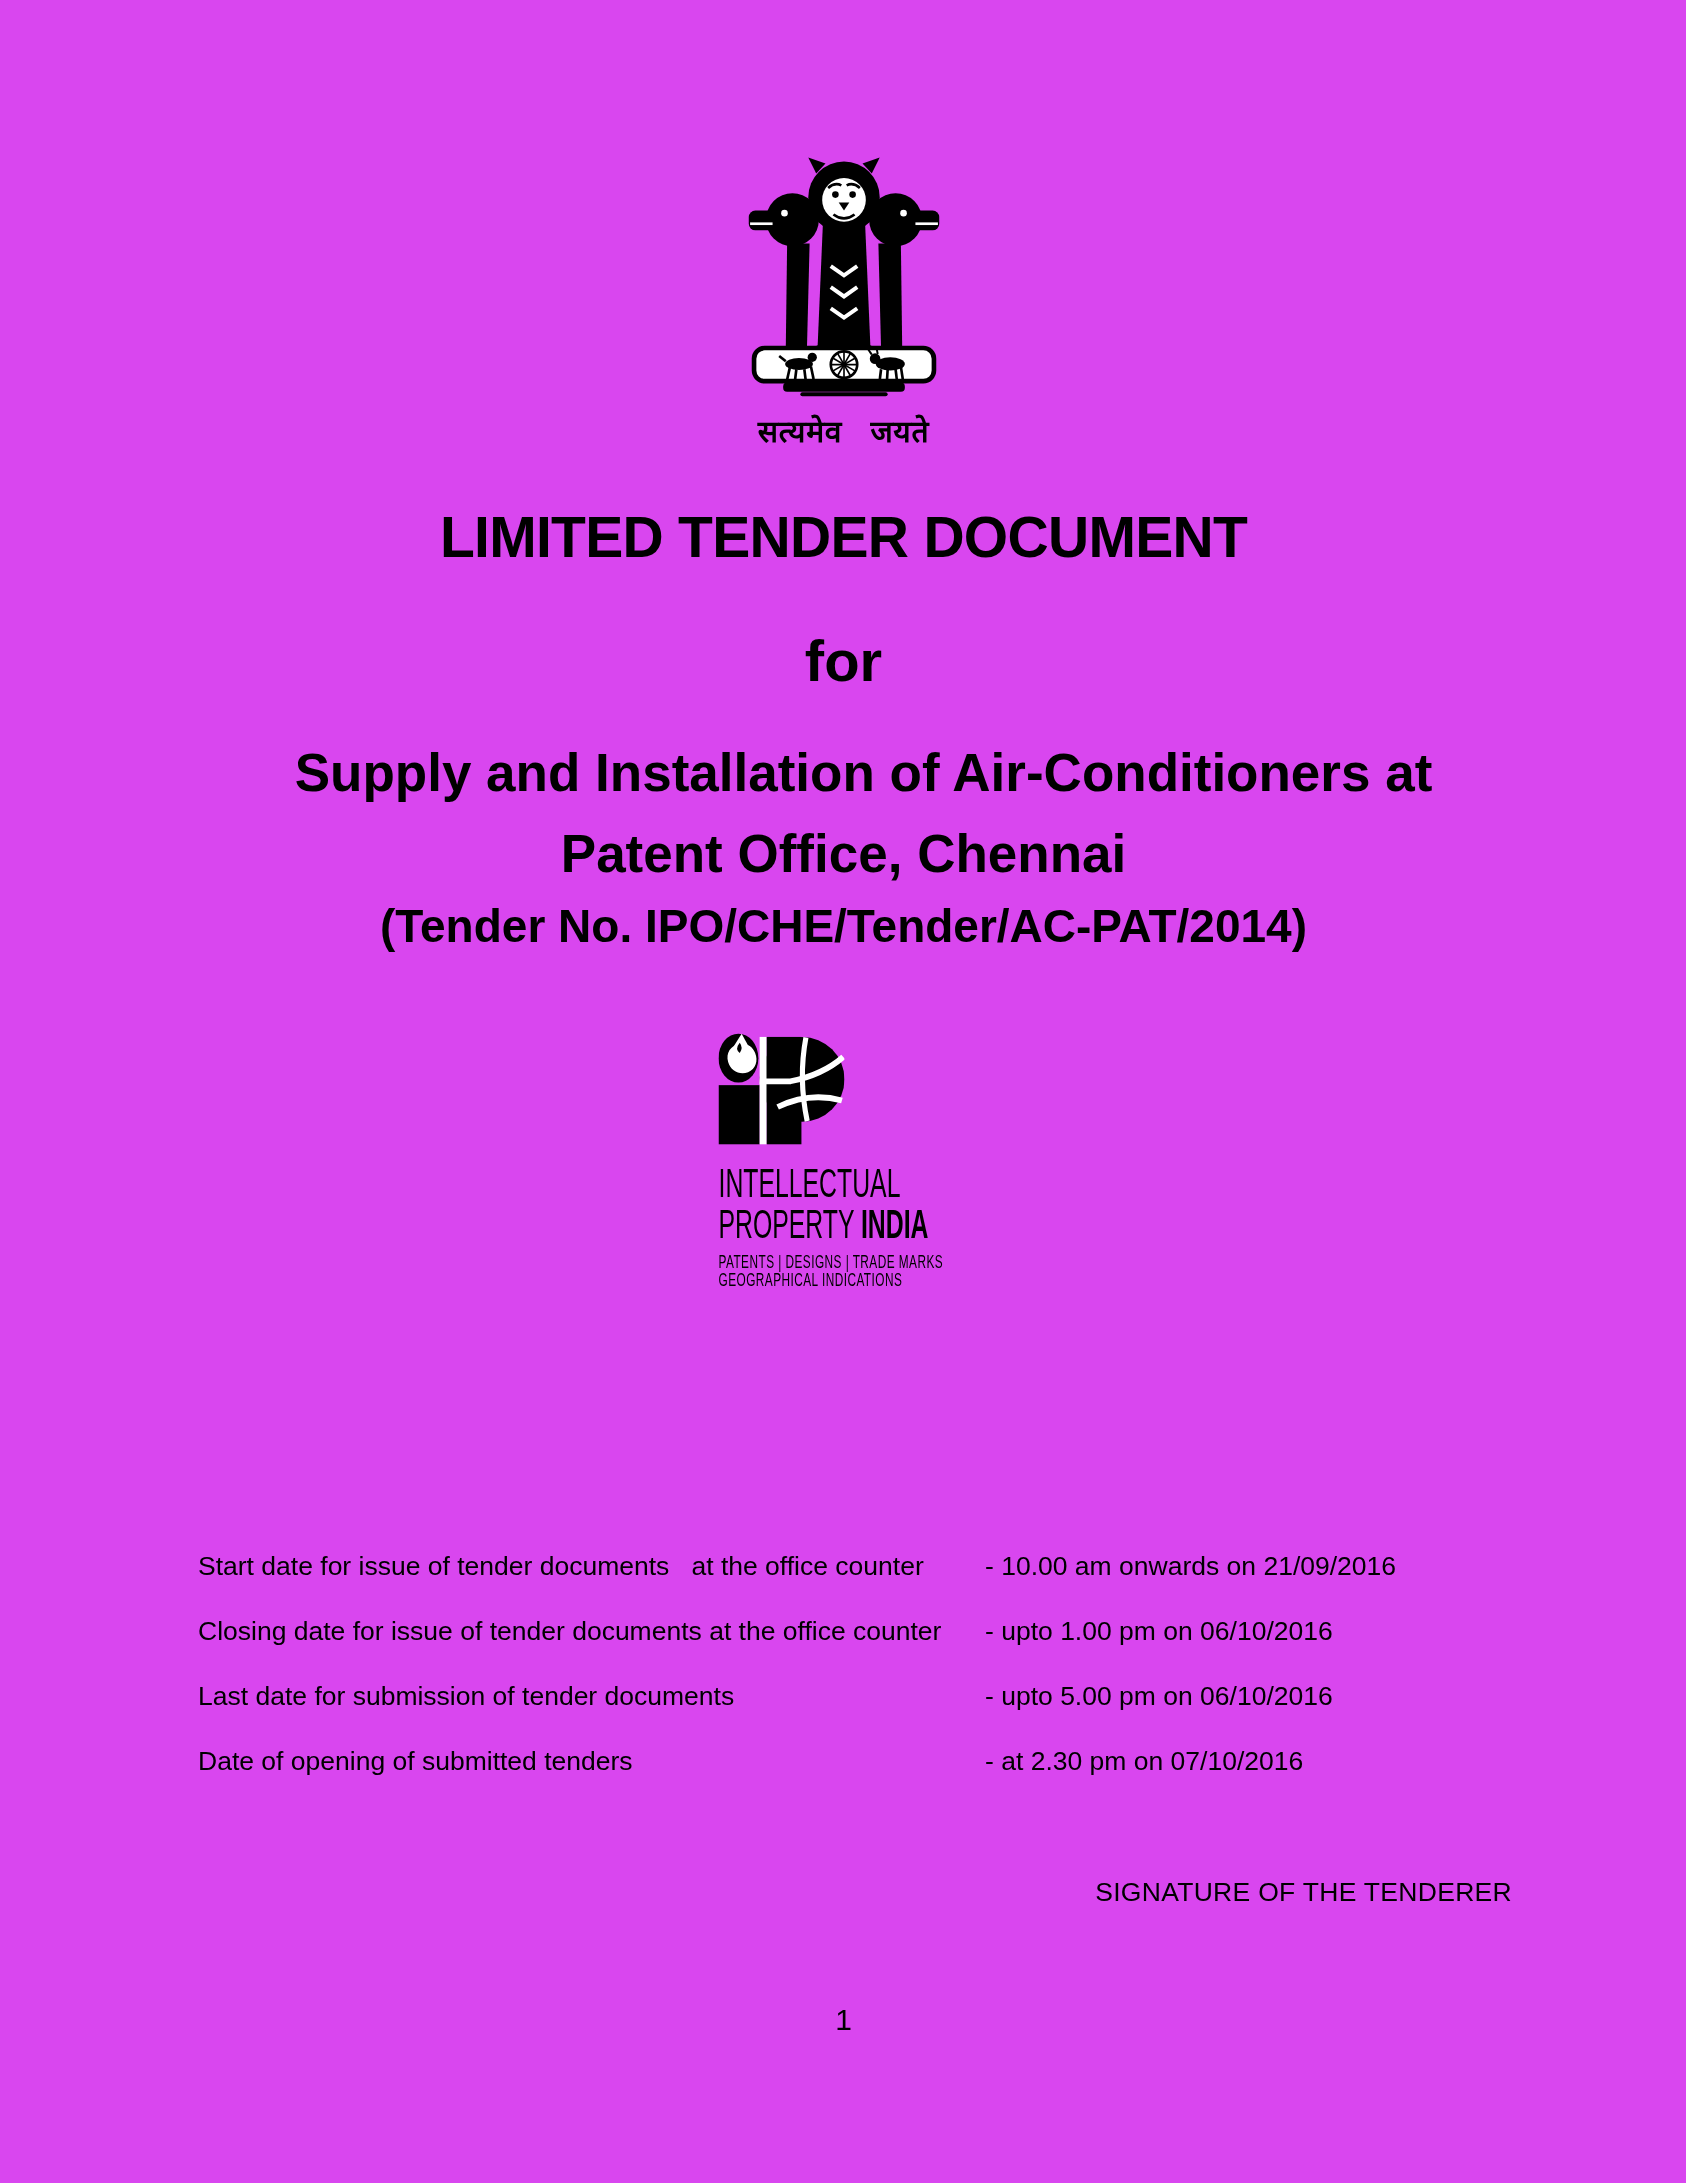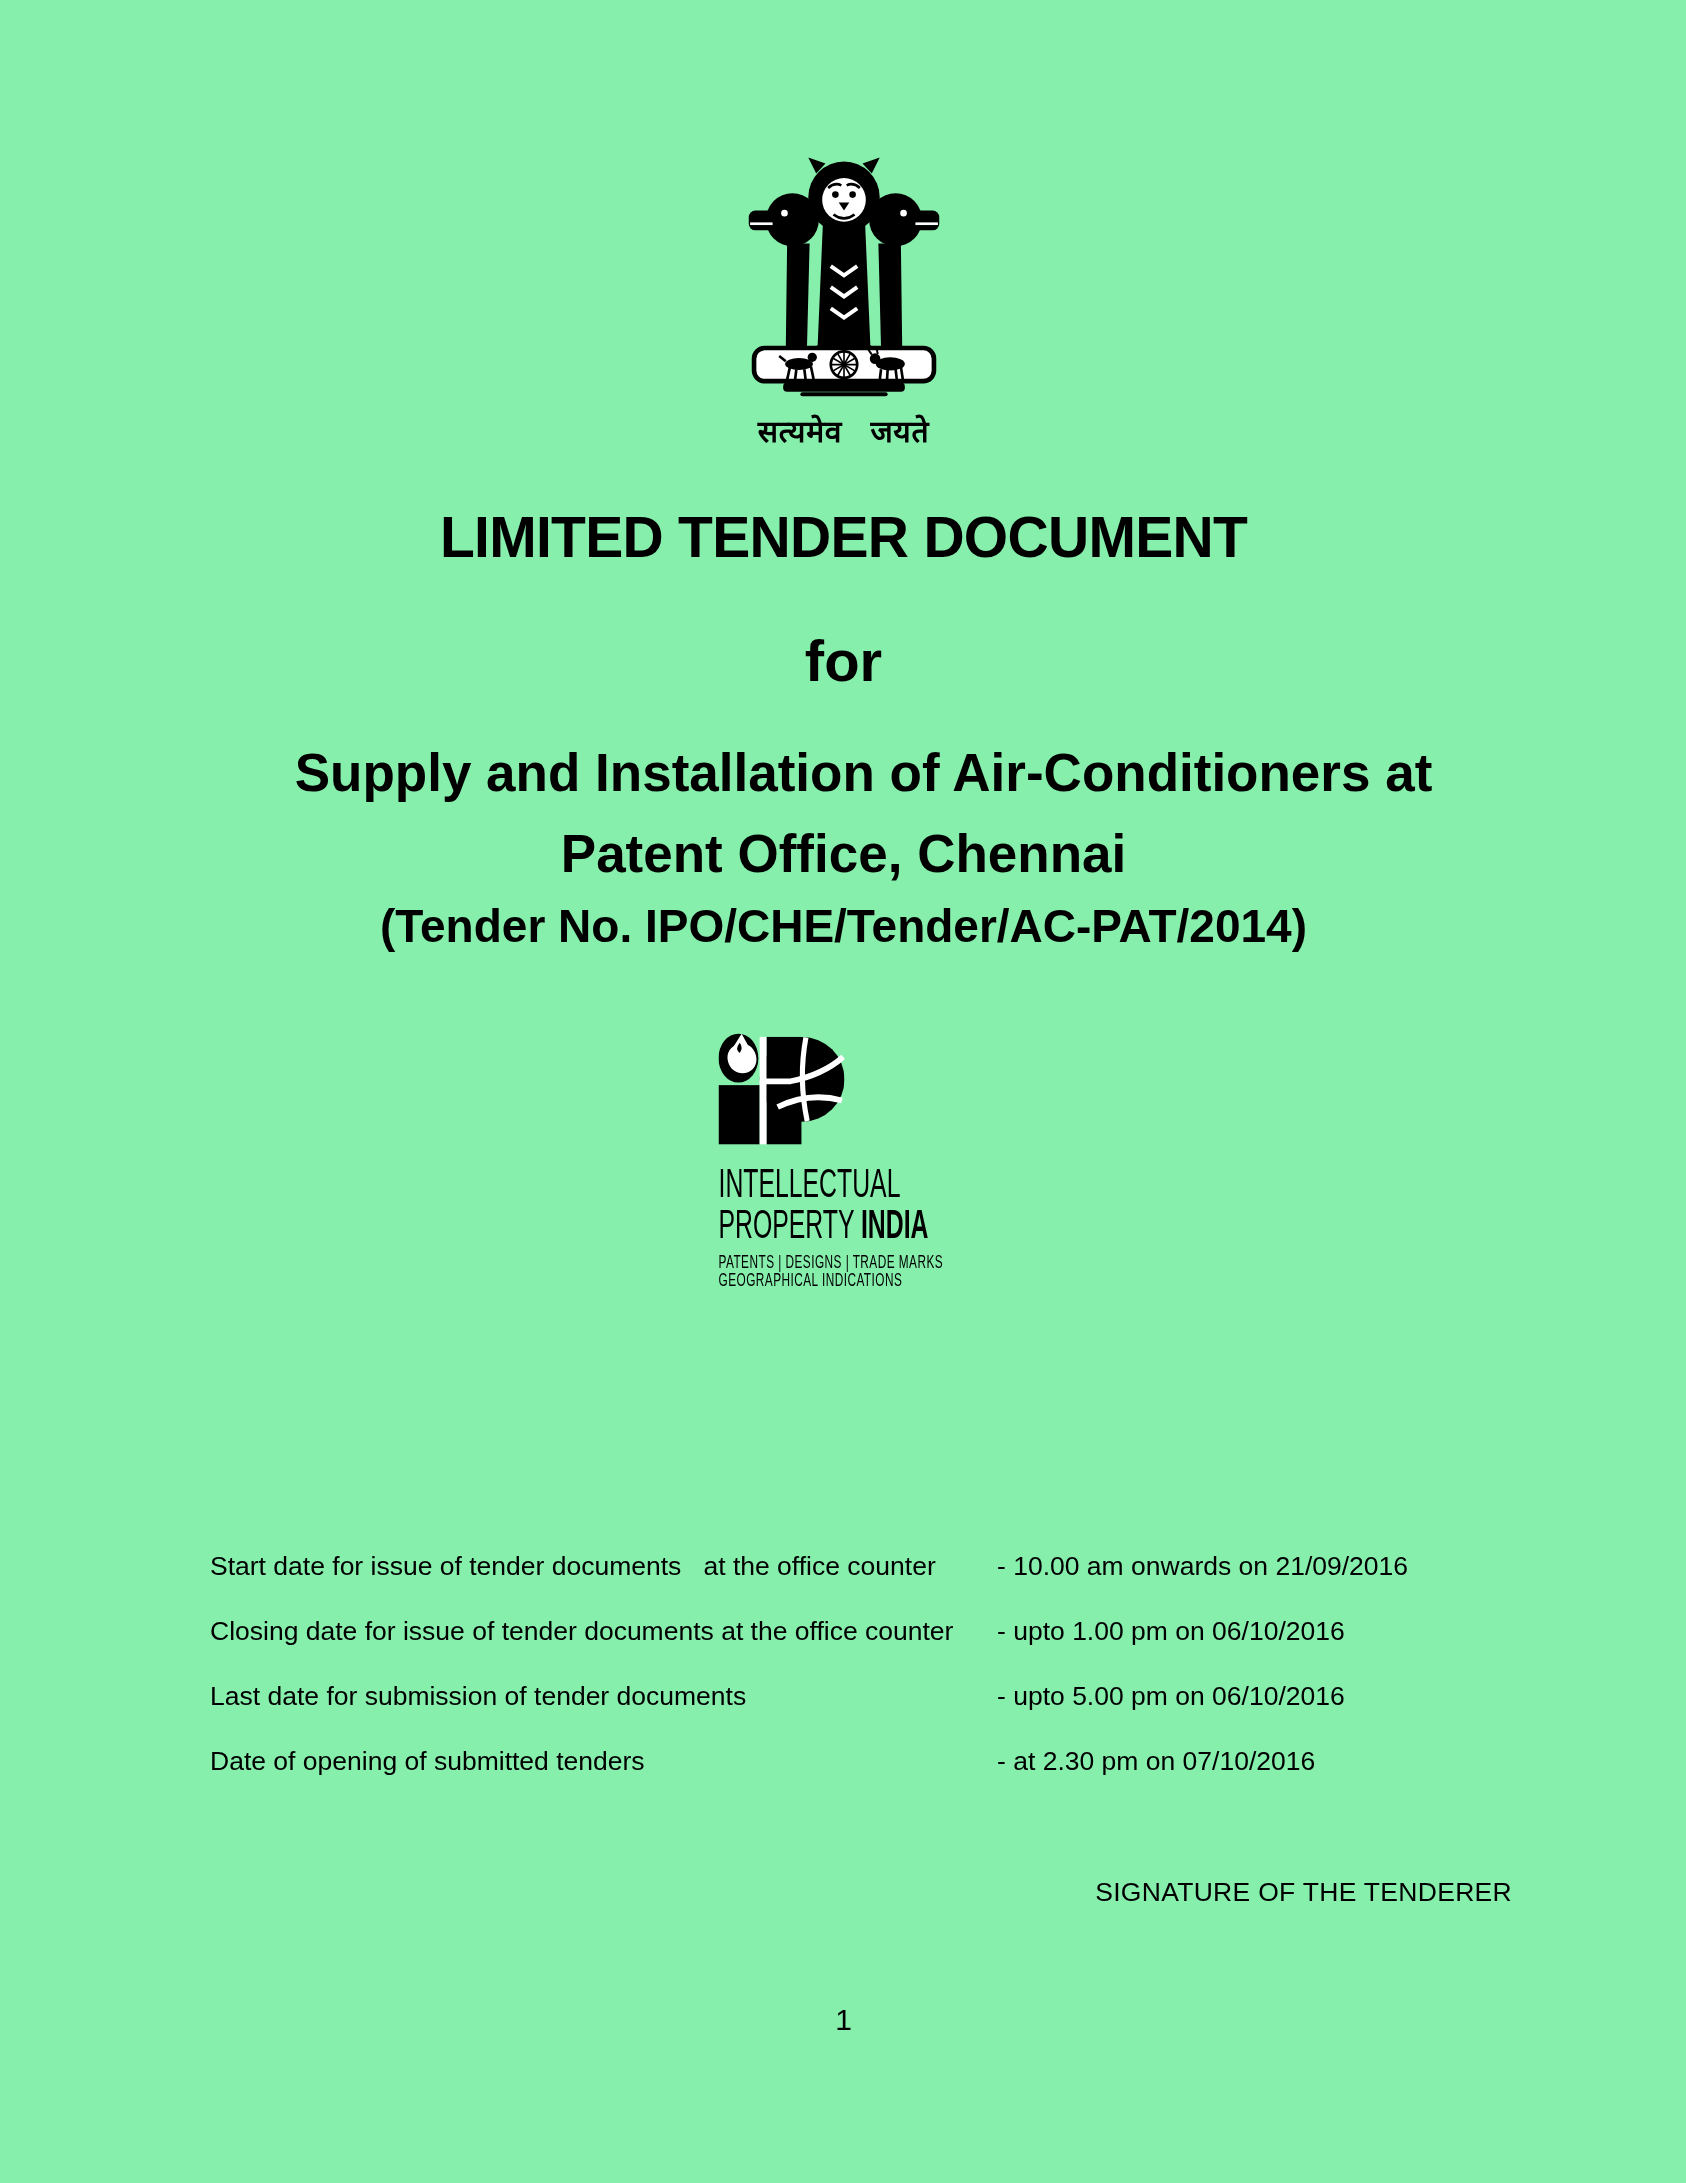--- a/index.html
+++ b/index.html
@@ -1,19 +1,19 @@
 <!DOCTYPE html>
 <html style="font-size:10.6px"><head>
 <meta charset="utf-8">
 <style>
   html,body{margin:0;padding:0;background:#888;}
   .page{
     position:relative;
     width:1687px;height:2183px;
-    background:#86efac;
+    background:#d946ef;
     color:#000;
     font-family:"Liberation Sans",sans-serif;
     overflow:hidden;
   }
   .serif{font-family:Liberation Sans, sans-serif;font-weight:bold;}
   .centered{position:absolute;left:0;right:0;text-align:center;}
   
   .emblem-wrap{position:absolute;top:147px;left:50%;transform:translateX(-50%);width:225px;text-align:center;}
   .emblem-motto{
     margin-top:10.6px;
@@ -31,21 +31,21 @@
   
   .ip-block{position:absolute;top:1032px;left:50%;transform:translateX(-50%);width:251px;}
   .ip-mark{display:block;margin:0;}
   .ip-line{white-space:nowrap;transform-origin:left center;}
   .ip-big{font-size:40px;line-height:41px;transform:scaleX(0.62);}
   .ip-big .heavy{font-weight:bold;}
   .ip-small{font-size:18.5px;line-height:18px;transform:scaleX(0.64);letter-spacing:0.7px;}
   .ip-first{margin-top:16.5px;}
   .ip-gap{margin-top:8px;}
   
-  .schedule{position:absolute;top:1551px;left:210px;right:172px;font-size:26.5px;}
+  .schedule{position:absolute;top:1551px;left:198px;right:172px;font-size:26.5px;}
   .sched-row{display:flex;align-items:flex-start;height:33px;margin-bottom:32px;}
   .sched-label{flex:0 0 787px;white-space:pre-wrap;}
   .sched-value{flex:1 1 auto;white-space:nowrap;}
   
   .signature{position:absolute;top:1877px;right:175px;font-size:26.5px;letter-spacing:0.3px;}
   .page-number{top:2003px;font-size:30px;}
 </style>
 </head>
 <body>
 

